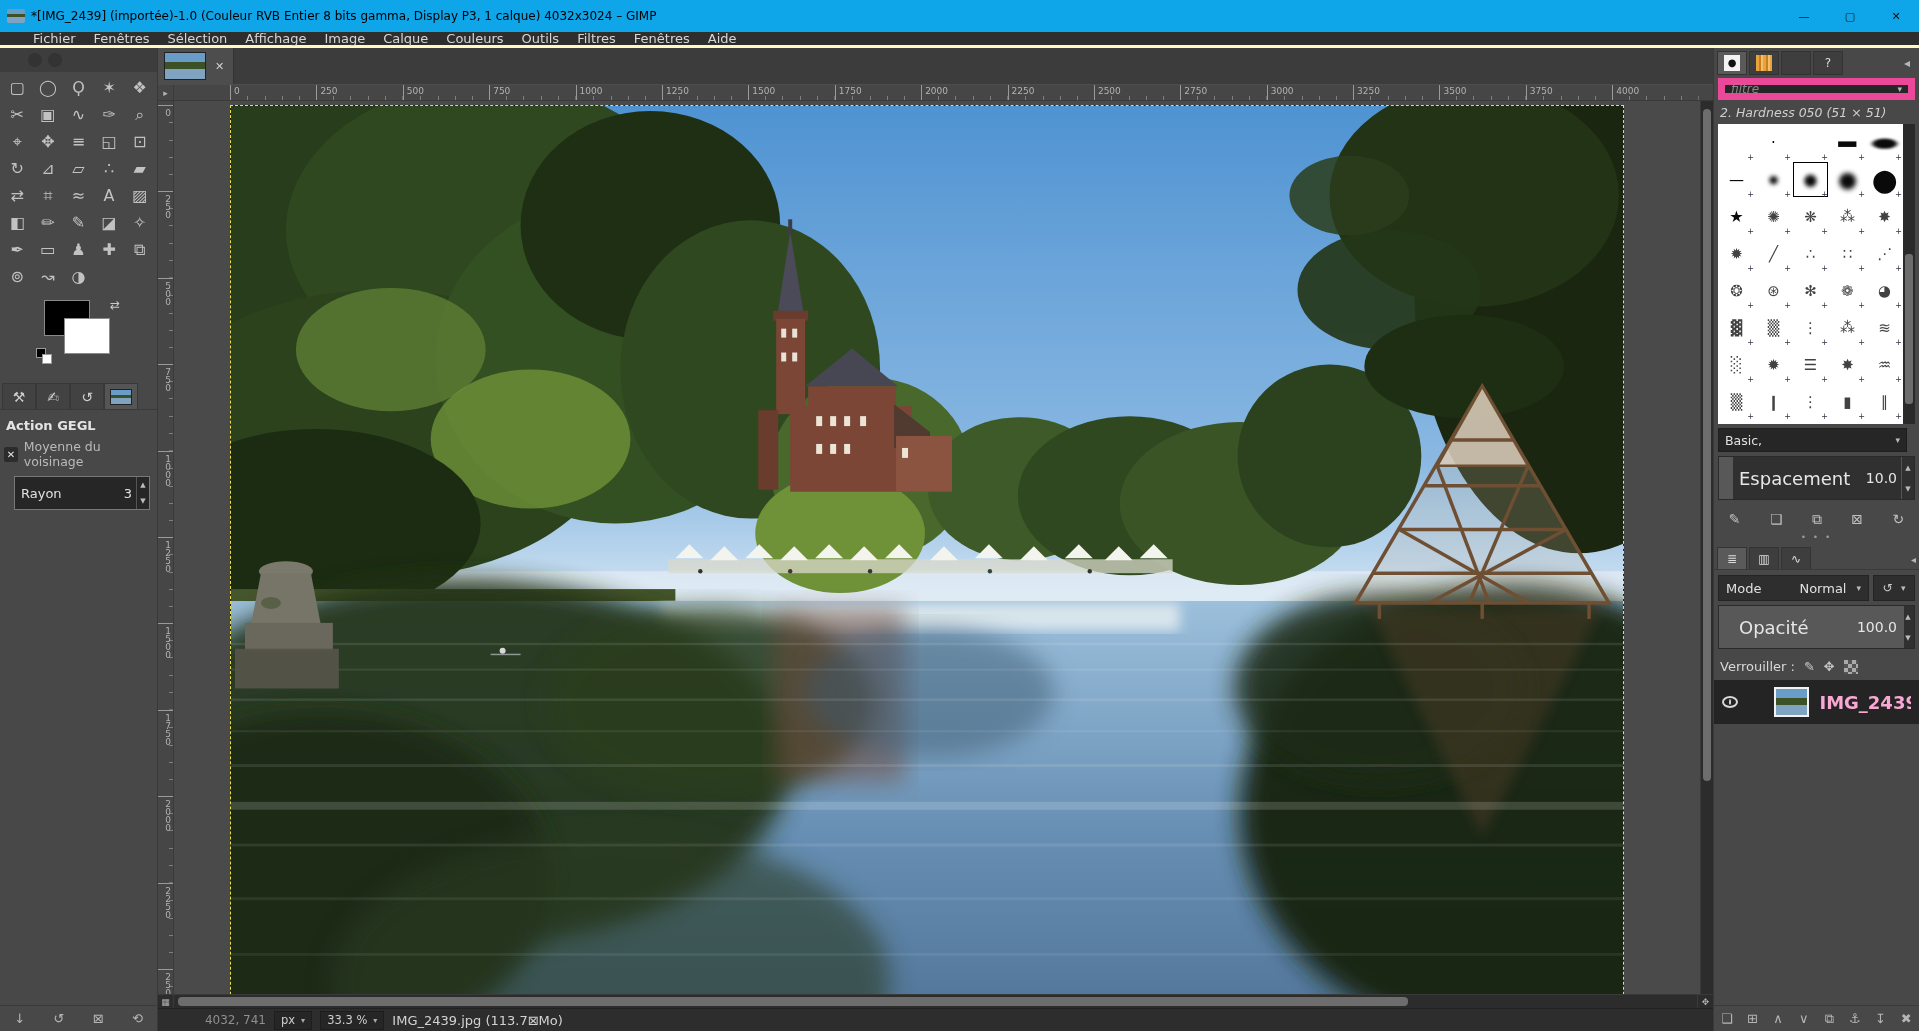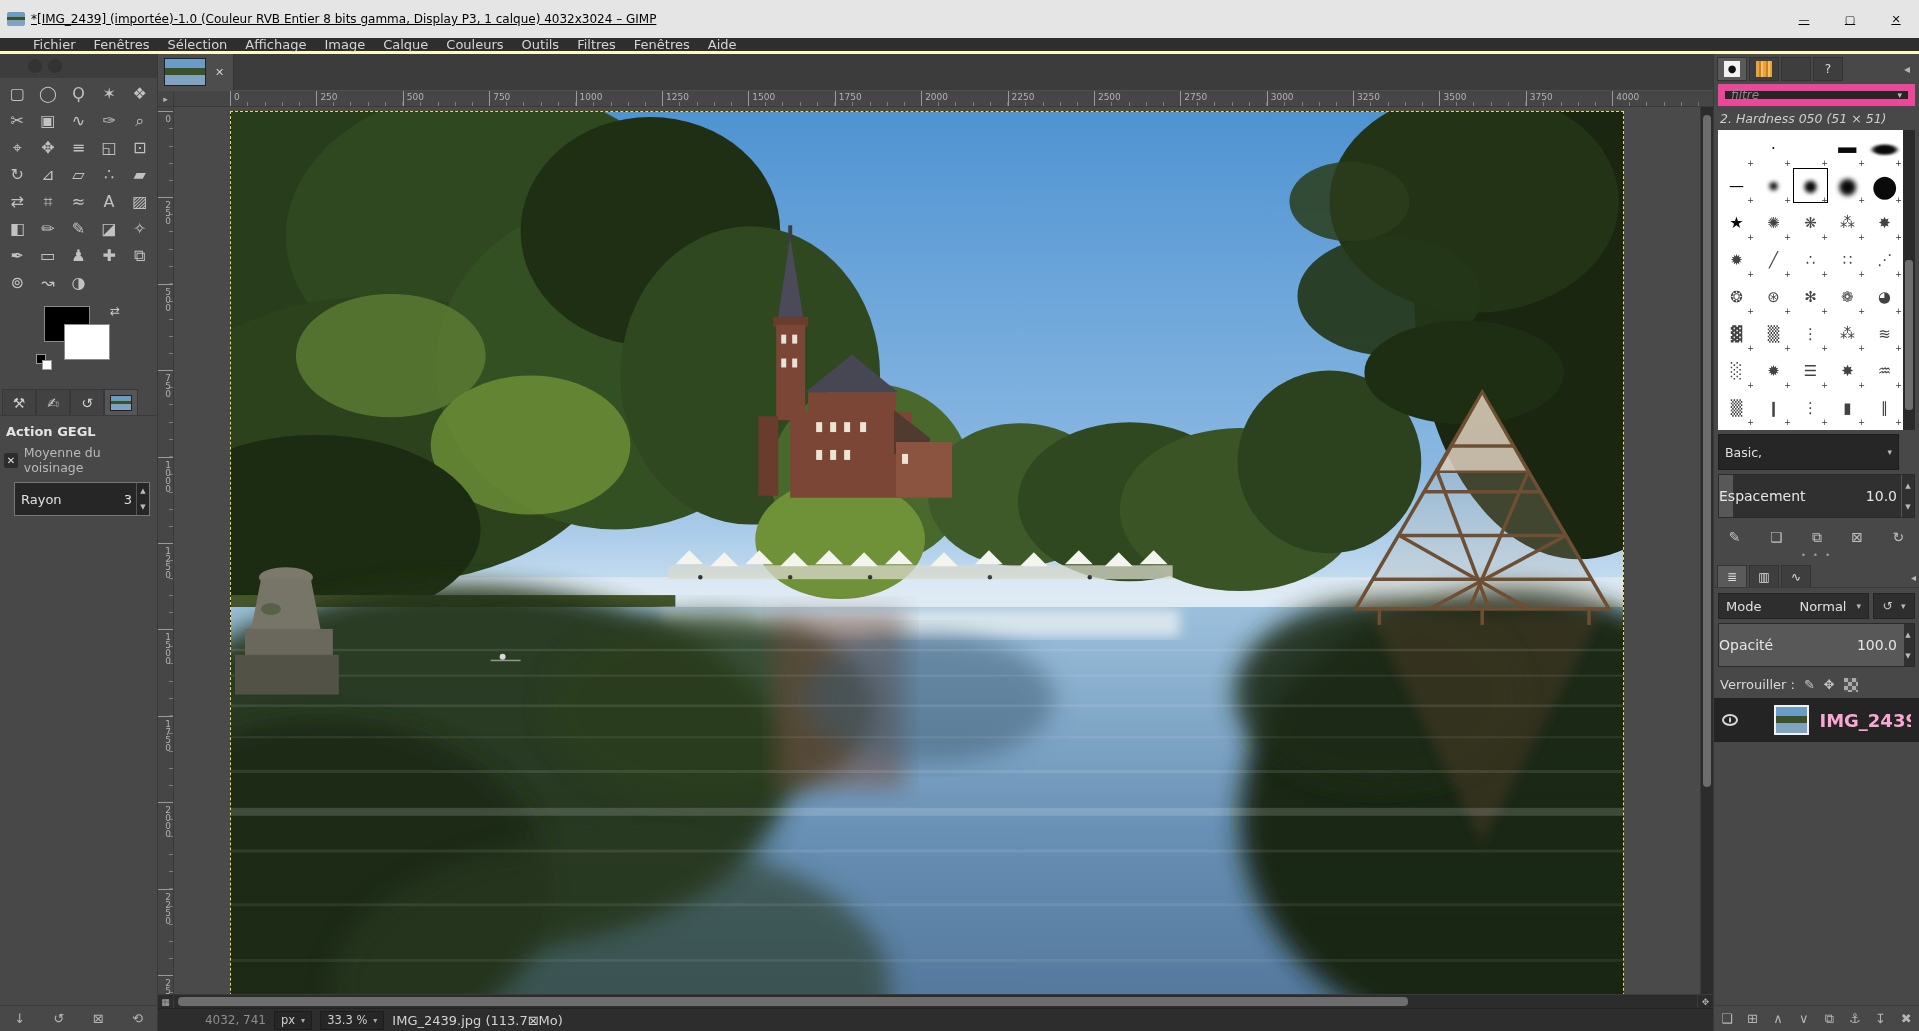--- a/index.html
+++ b/index.html
@@ -1,20 +1,20 @@
 <!DOCTYPE html>
 <html><head>
 <meta charset="utf-8">
 <style>
   * { margin:0; padding:0; box-sizing:border-box; font-family:"DejaVu Sans", sans-serif; }
   html,body { width:1919px; height:1031px; overflow:hidden; background:#484848; }
   .app { width:1919px; height:1031px; display:flex; flex-direction:column; }
 
   
-  .titlebar { height:38px; background:#e5e5e5; display:flex; align-items:center; color:#000; font-size:12px; flex:0 0 auto;text-decoration:underline; }
+  .titlebar { height:32px; background:#0ea5e9; display:flex; align-items:center; color:#000; font-size:12px; flex:0 0 auto; }
   .titlebar .appicon { width:18px; height:14px; margin:0 6px 0 7px; border-radius:2px;
       background:linear-gradient(#6a9cc8 0 35%, #3c5226 35% 60%, #7fa3c0 60% 100%); }
   .titlebar .ttext { flex:1 1 auto; white-space:nowrap; overflow:hidden; }
   .winbtns { display:flex; height:100%; }
   .winbtn { width:46px; height:100%; display:flex; align-items:center; justify-content:center; font-size:11px; color:#111; }
 
   
   .menubar { height:16px; background:#2e2e2e; display:flex; align-items:center; padding-left:24px; flex:0 0 auto; border-bottom:3px solid #fef9c3;}
   .menuitem { color:#d6d6d6; font-size:13px; padding:3px 9px; }
 
@@ -105,25 +105,25 @@
   .bcell.soft span { filter:blur(2px); }
   .bcell.s span { font-size:11px; }
   .bcell.m span { font-size:16px; }
   .bcell.l span { font-size:22px; filter:blur(2.5px); }
   .bcell.xl span { font-size:30px; }
   .bcell.tex span { color:#222; opacity:.85; }
   .bcell.oval span { transform:scaleX(2.2) scaleY(.9); filter:blur(1px); }
   .bcell.bar span { transform:scaleX(1.6); }
   .bscroll { width:12px; background:#2a2a2a; position:relative; }
   .bscroll .thumb { position:absolute; left:2px; right:2px; top:130px; height:150px; background:#6d6d6d; border-radius:3px;}
-  .selrow { margin:4px 20px 0 4px; height:36px; background:#262626; border:1px solid #1e1e1e; display:flex; align-items:center; padding:0 6px; color:#e0e0e0; font-size:12.5px;}
+  .selrow { margin:4px 12px 0 4px; height:24px; background:#262626; border:1px solid #1e1e1e; display:flex; align-items:center; padding:0 6px; color:#e0e0e0; font-size:12.5px;}
   .selrow .chev { margin-left:auto; color:#bbb; font-size:9px; }
   .sliderrow { margin:4px 4px; height:44px; border:1px solid #2a2a2a; background:#303030; display:flex; align-items:stretch; position:relative;}
   .sliderrow .fill { position:absolute; left:0; top:0; bottom:0; background:#585858; }
-  .sliderrow .lab { position:relative; flex:1; display:flex; align-items:center; padding-left:0; color:#e6e6e6; font-size:14px;}
+  .sliderrow .lab { position:relative; flex:1; display:flex; align-items:center; padding-left:20px; color:#e6e6e6; font-size:18px;}
   .sliderrow .val { position:relative; display:flex; align-items:center; padding-right:4px; color:#e6e6e6; font-size:14px;}
   .iconrow { display:flex; justify-content:space-around; align-items:center; height:30px; color:#c0c0c0; }
   .iconrow span { font-size:14px; }
   .grip { text-align:center; color:#9a9a9a; font-size:9px; letter-spacing:2px; height:10px; line-height:6px;}
   .lcptabs { display:flex; align-items:flex-end; height:26px; border-bottom:1px solid #3a3a3a; padding:0 3px; gap:2px;}
   .lcptab { width:30px; height:22px; background:#3e3e3e; border:1px solid #333; border-bottom:none; display:flex; align-items:center; justify-content:center; color:#ddd; font-size:12px;}
   .lcptab.active { background:#5a5a5a; }
   .lcptabs .collapse { margin-left:auto; color:#b5b5b5; font-size:10px; padding-bottom:4px;}
   .moderow { display:flex; align-items:center; margin:5px 4px 0 4px; gap:4px; }
   .modedrop { flex:1; height:26px; background:#2e2e2e; border:1px solid #242424; display:flex; align-items:center; padding:0 7px; color:#e0e0e0; font-size:13px;}

